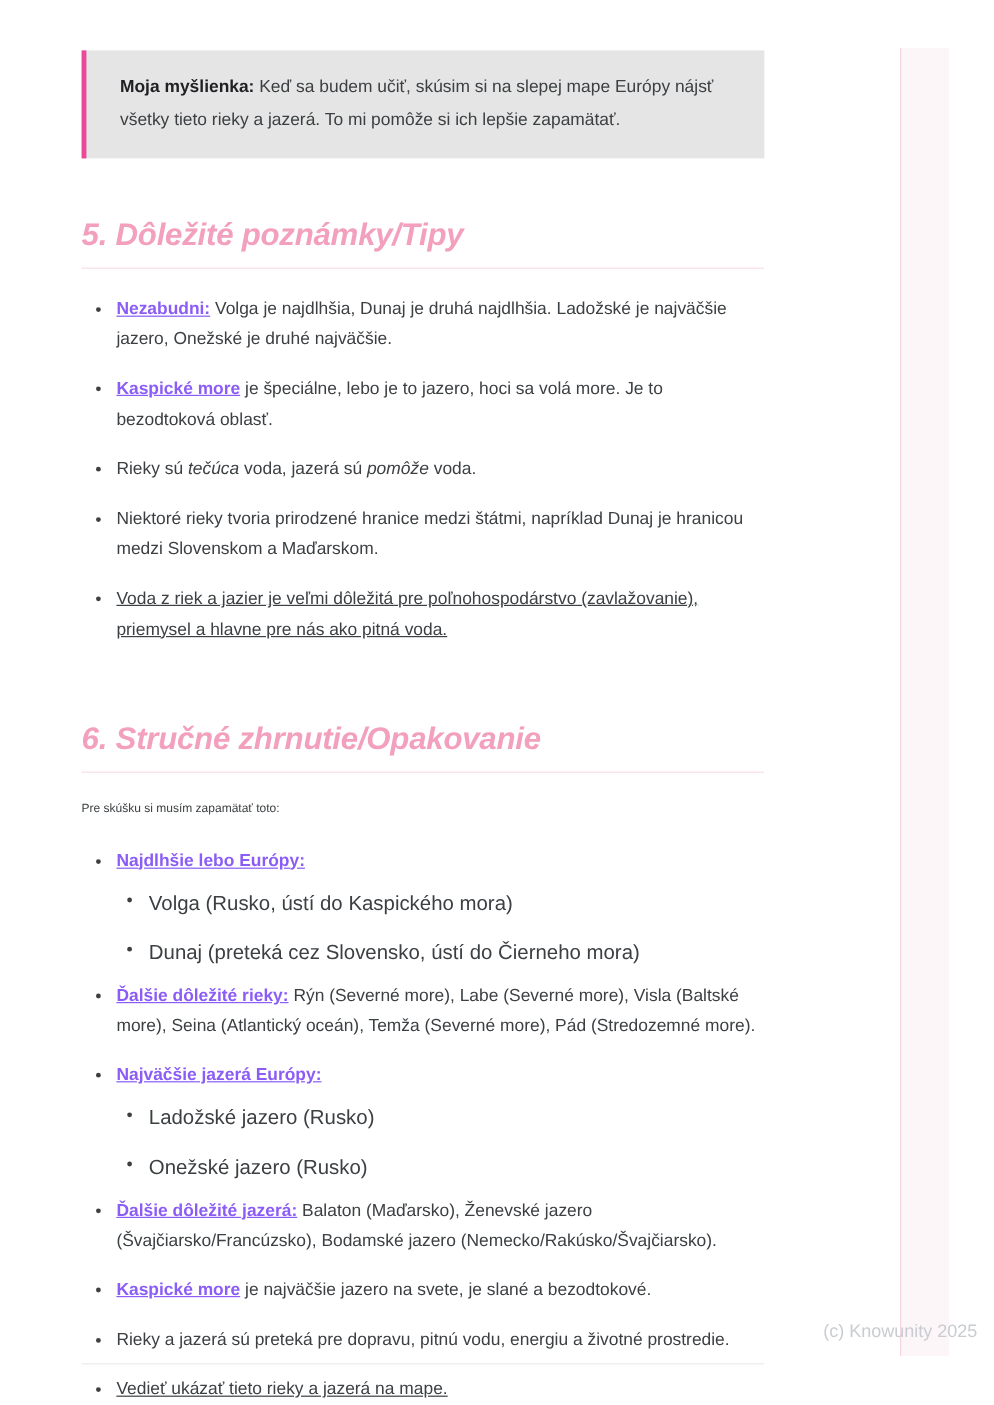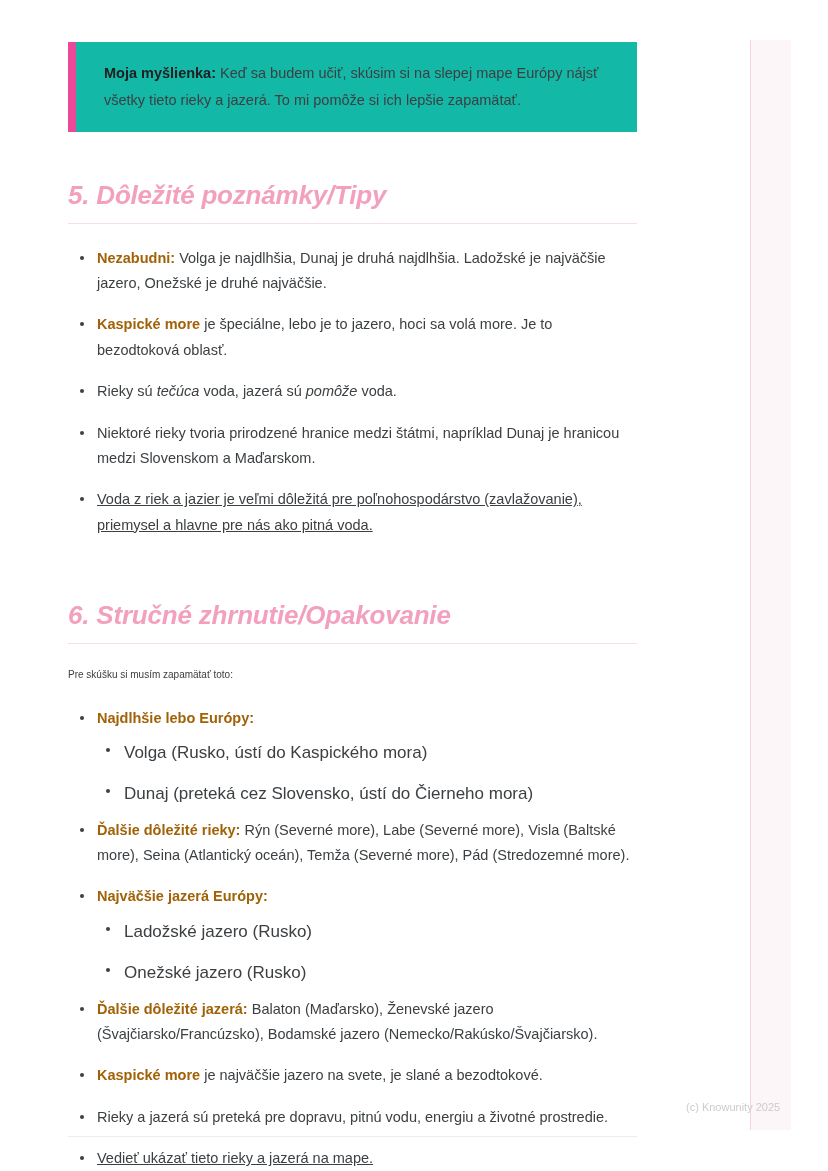--- a/index.html
+++ b/index.html
@@ -46,22 +46,22 @@
   .content {
     position: absolute;
     left: 68px;
     top: 0;
     width: 569px;
   }
 
   
   .callout {
     margin-top: 42px;
-    background: #14b8a6;
-    border-left: 8px solid #ec4899;
+    background: #e5e5e5;
+    border-left: 4px solid #ec4899;
     padding: 18px 22px 18px 28px;
     box-sizing: border-box;
     width: 569px;
   }
   .callout p {
     margin: 0;
     font-size: 14.5px;
     line-height: 1.85;
     color: #3c4043;
   }
@@ -106,21 +106,21 @@
     position: absolute;
     left: 12px;
     top: 10px;
     width: 4px;
     height: 4px;
     border-radius: 50%;
     background: #3c4043;
   }
   ul.bullets > li.tight { margin-bottom: 9px; }
 
-  .b { font-weight: bold; color: #a16207; }
+  .b { font-weight: bold; color: #8b5cf6; text-decoration: underline; }
   .i { font-style: italic; }
 
   ul.sub {
     list-style: none;
     margin: 8px 0 0 0;
     padding: 0;
   }
   ul.sub > li {
     position: relative;
     padding-left: 27px;
@@ -150,21 +150,21 @@
   }
 
   .summary-list { margin-top: 22px; }
   .summary-list > li { margin-bottom: 17px; }
 
   
   .footer-credit {
     position: absolute;
     left: 686px;
     top: 1101px;
-    font-size: 11px;
+    font-size: 15px;
     color: #c9ccd0;
     white-space: nowrap;
   }
   .bottom-divider {
     position: absolute;
     left: 68px;
     top: 1136px;
     width: 569px;
     height: 1px;
     background: #ececec;

